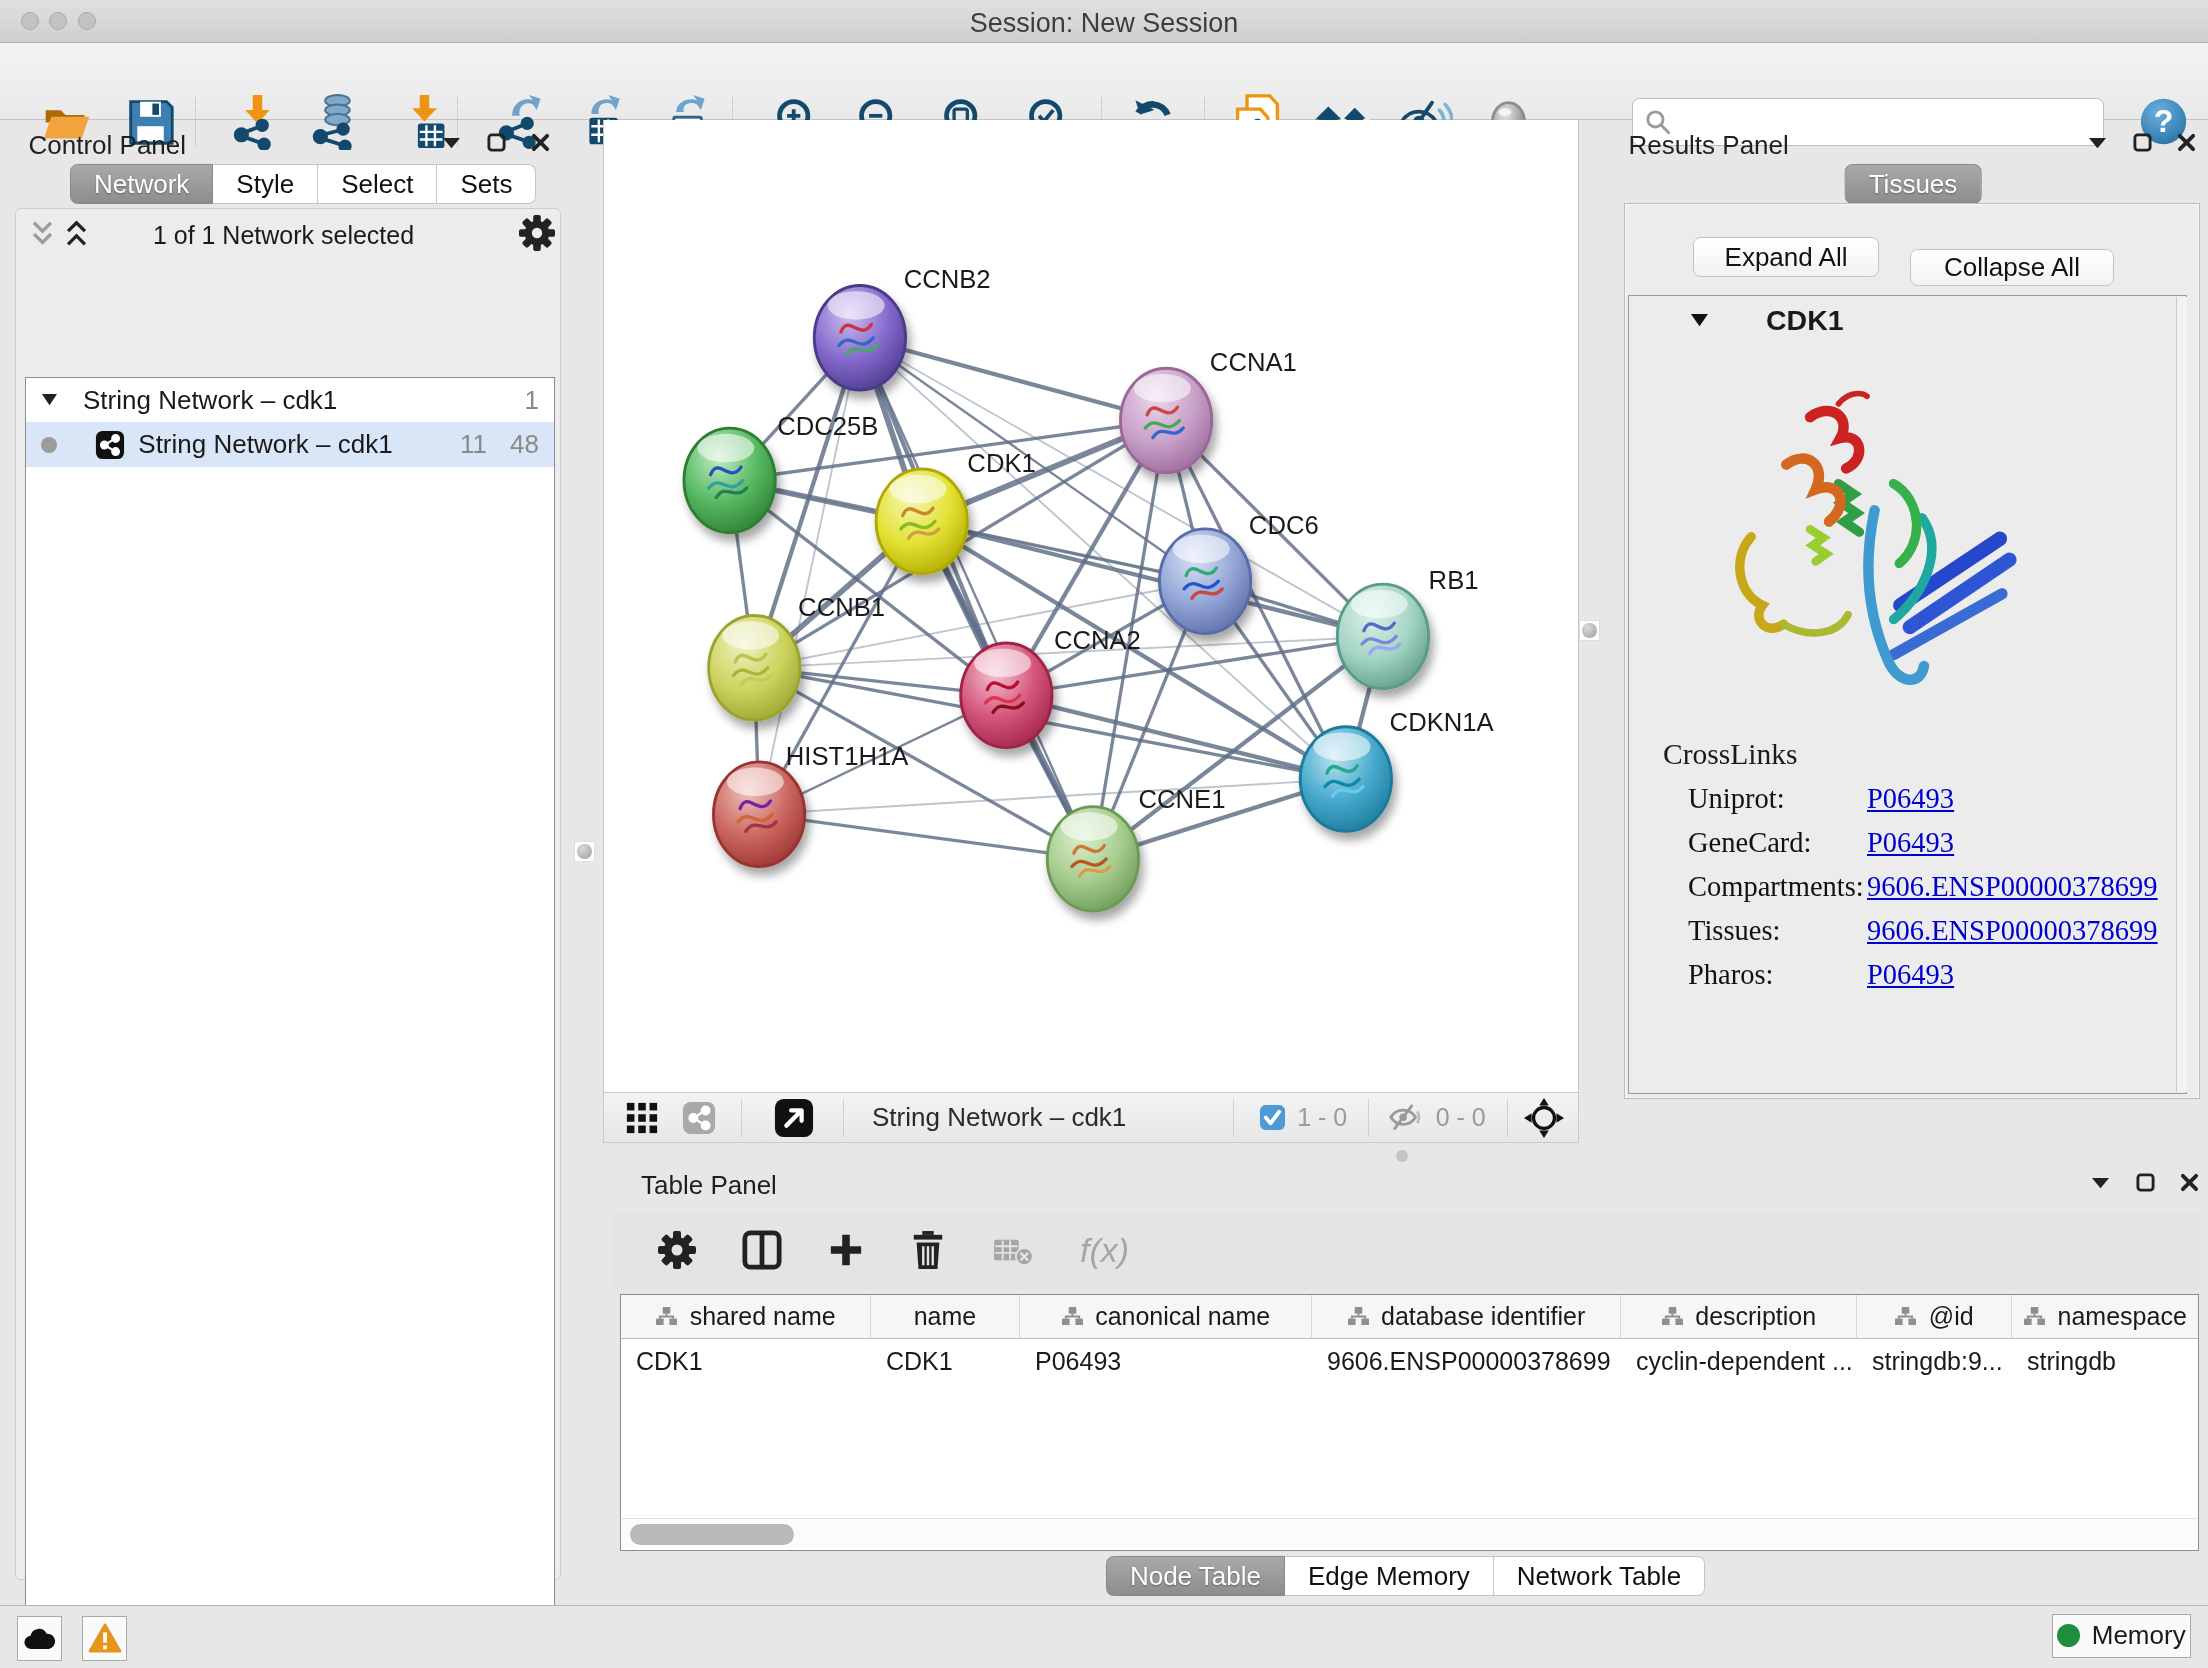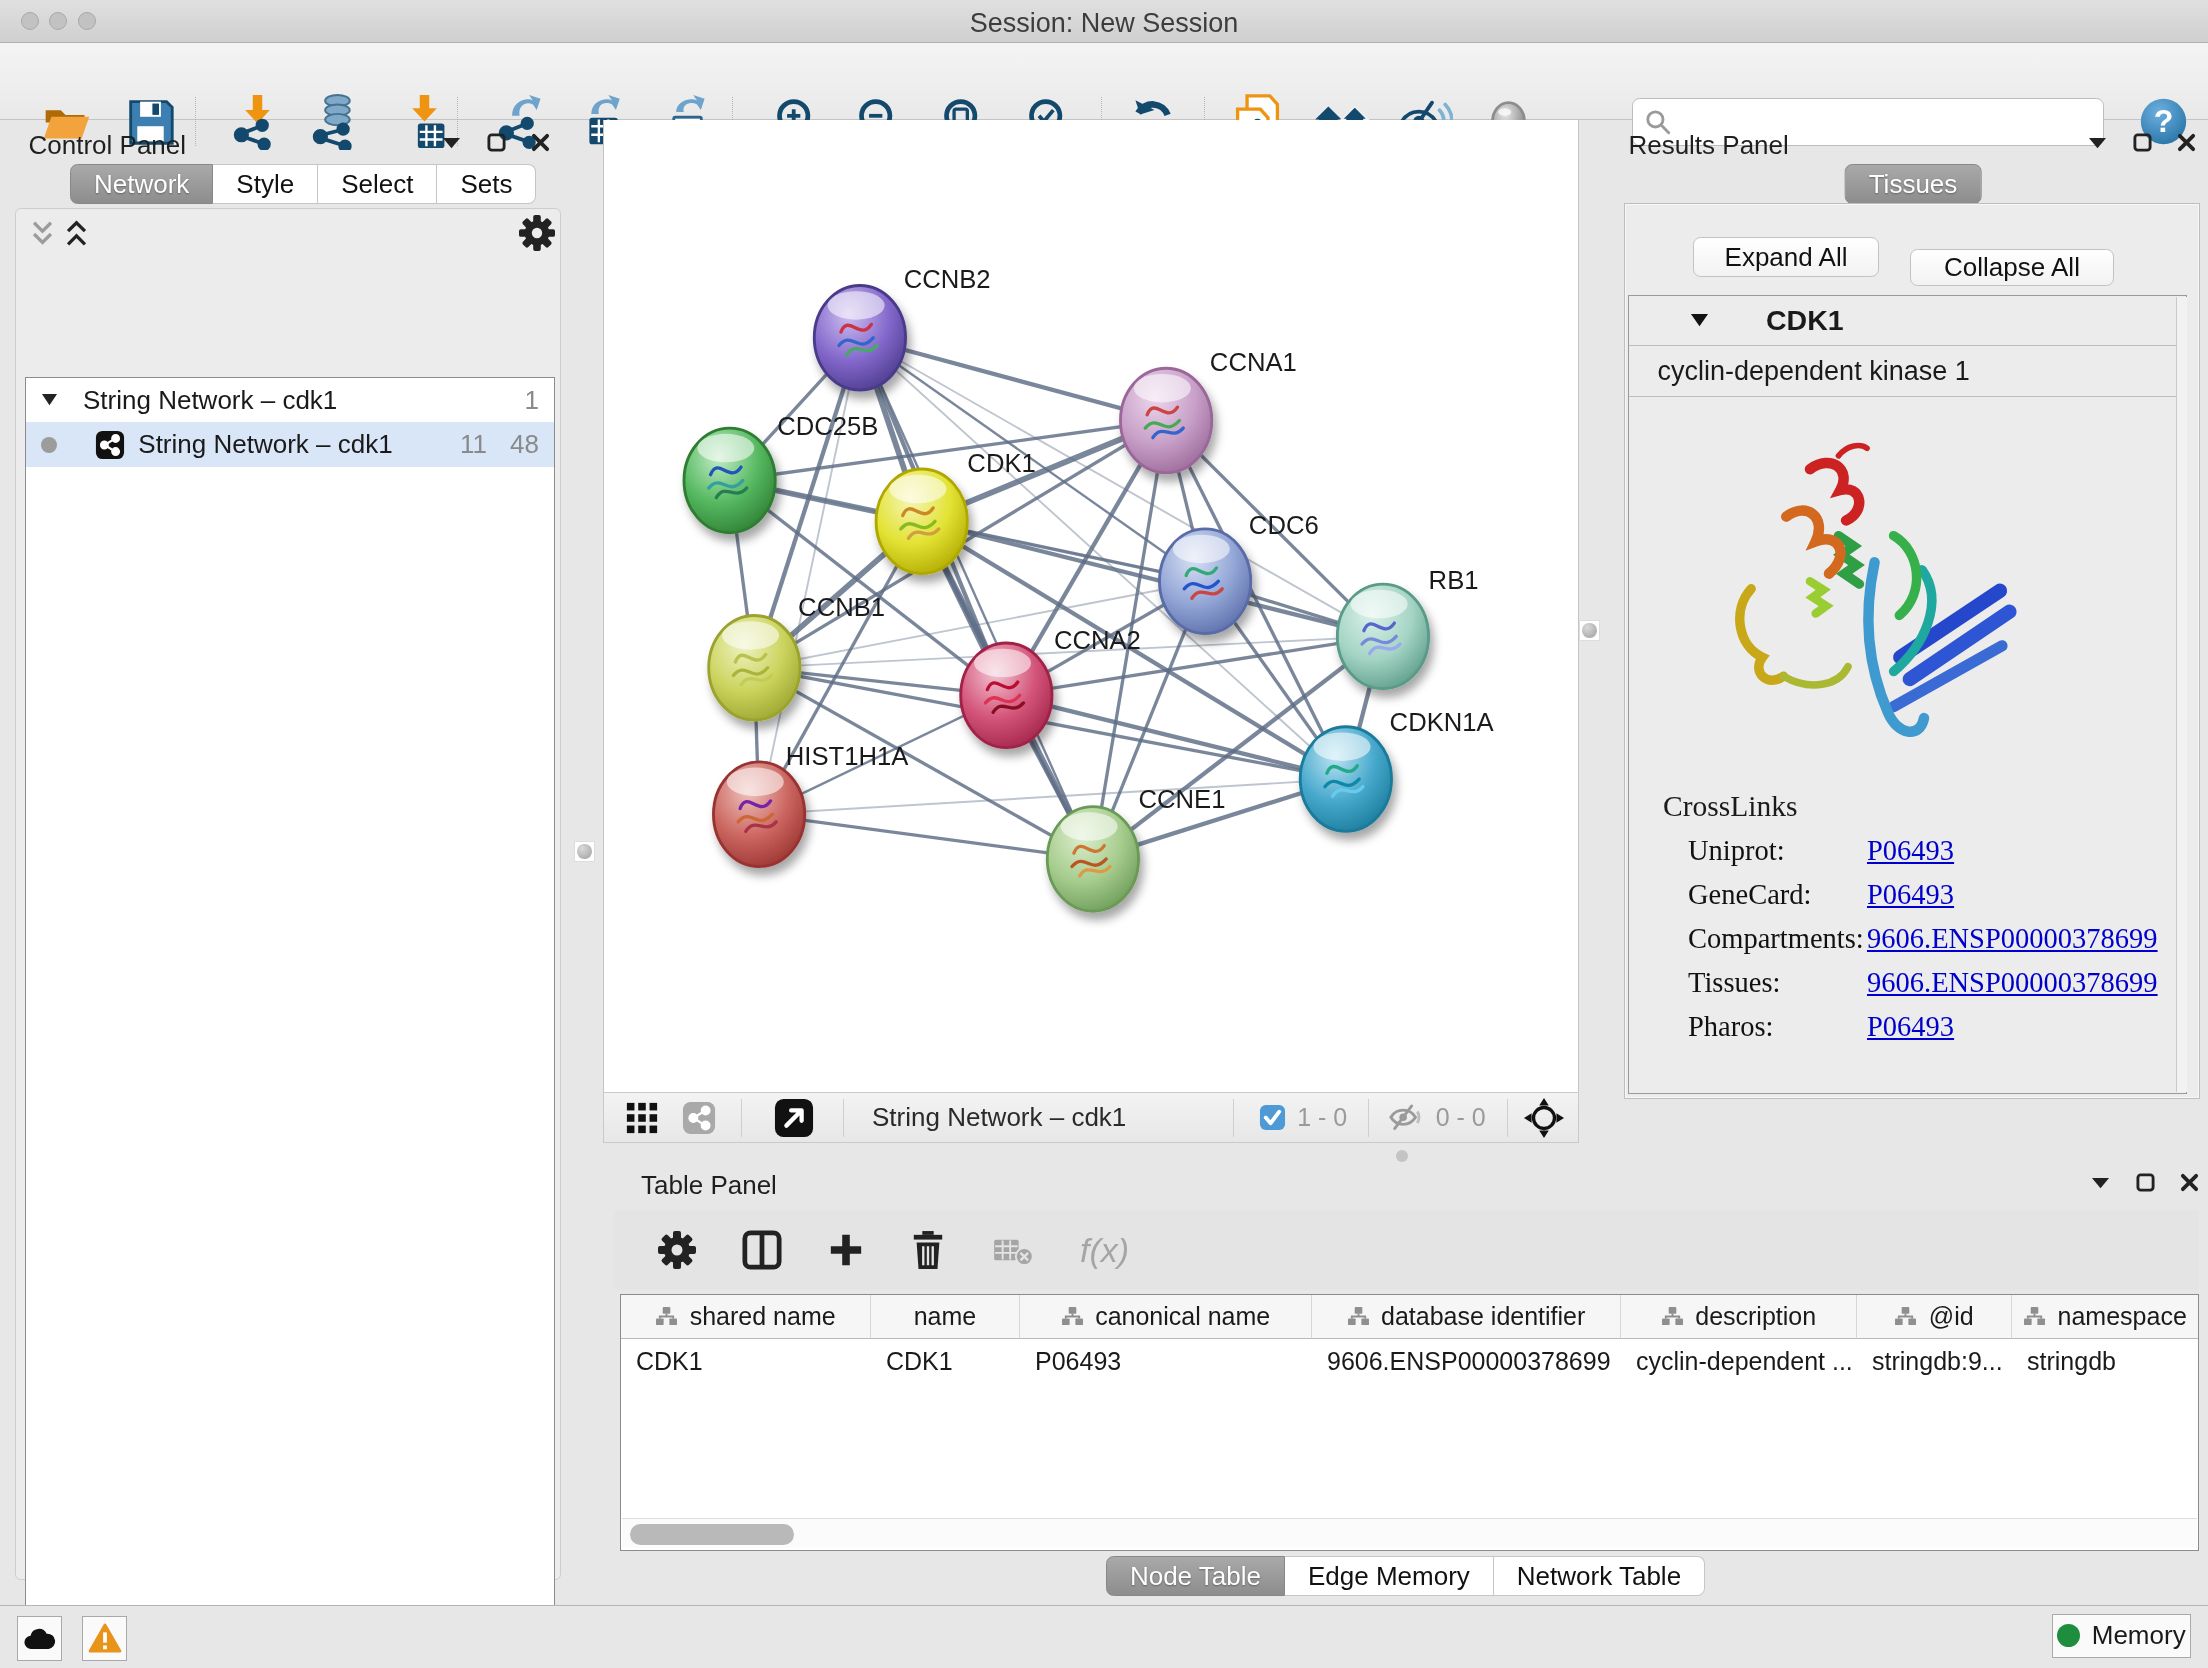--- a/index.html
+++ b/index.html
@@ -297,20 +297,21 @@
   <div class="abs" style="left:28.5px;top:99px">
     <svg width="27" height="30" viewBox="0 0 28 32">
       <path d="M5 4 l9 9 9 -9 M5 16 l9 9 9 -9" fill="none" stroke="#9c9c9c" stroke-width="3.5"></path>
     </svg>
   </div>
   <div class="abs" style="left:63px;top:99px">
     <svg width="27" height="30" viewBox="0 0 28 32">
       <path d="M5 13 l9 -9 9 9 M5 27 l9 -9 9 9" fill="none" stroke="#222" stroke-width="3.5"></path>
     </svg>
   </div>
+  <div class="abs" style="left:0;width:567px;top:101px;text-align:center;font-size:25px">1 of 1 Network selected</div>
   <div class="abs" style="left:519px;top:95px">
     <svg width="36" height="36" viewBox="0 0 38 38">
       <g fill="#222" transform="translate(19,19)">
         <g id="teeth">
             <rect x="-4" y="-19" width="8" height="9" rx="2"></rect>
             <rect x="-4" y="10" width="8" height="9" rx="2"></rect>
         <rect x="-19" y="-4" width="9" height="8" rx="2"></rect>
             <rect x="10" y="-4" width="9" height="8" rx="2"></rect>
         <g transform="rotate(45)">
               <rect x="-4" y="-19" width="8" height="9" rx="2"></rect>
@@ -634,21 +635,20 @@
 <div class="abs btn" style="left:1693px;top:237px;width:186px;height:40px">Expand All</div>
 <div class="abs btn" style="left:1910px;top:249px;width:204px;height:37px">Collapse All</div>
 
 <div class="abs rp-card">
   <div style="display:flex;align-items:center;height:49px">
     <svg width="19" height="14.3" viewBox="0 0 20 15" style="margin-left:61px">
         <path d="M1 1 h18 L10 14z" fill="#111"></path>
       </svg>
     <span style="margin-left:57px;font-size:28.5px;font-weight:bold">CDK1</span>
   </div>
-  <div class="rp-card-desc">cyclin-dependent kinase 1</div>
 
   <svg width="342" height="333" viewBox="0 0 360 350" style="margin:32px 0 0 67px">
     <g fill="none" stroke-linecap="round">
       <path d="M215 240 L320 170" stroke="#2547cc" stroke-width="15"></path>
       <path d="M225 263 L330 192" stroke="#2d55d4" stroke-width="15"></path>
       <path d="M208 292 L322 228" stroke="#3a6ad4" stroke-width="12"></path>
       <path d="M238 148 C262 182 240 228 208 255" stroke="#1fa8a0" stroke-width="10"></path>
       <path d="M188 140 C176 196 180 248 202 298 C212 322 236 326 240 304" stroke="#3f9ad0" stroke-width="11"></path>
       <path d="M150 112 l16 11 -13 9 16 11 -13 9 16 11" stroke="#2f9e44" stroke-width="10"></path>
       <path d="M208 112 C236 128 242 172 214 196" stroke="#35b04a" stroke-width="10"></path>

